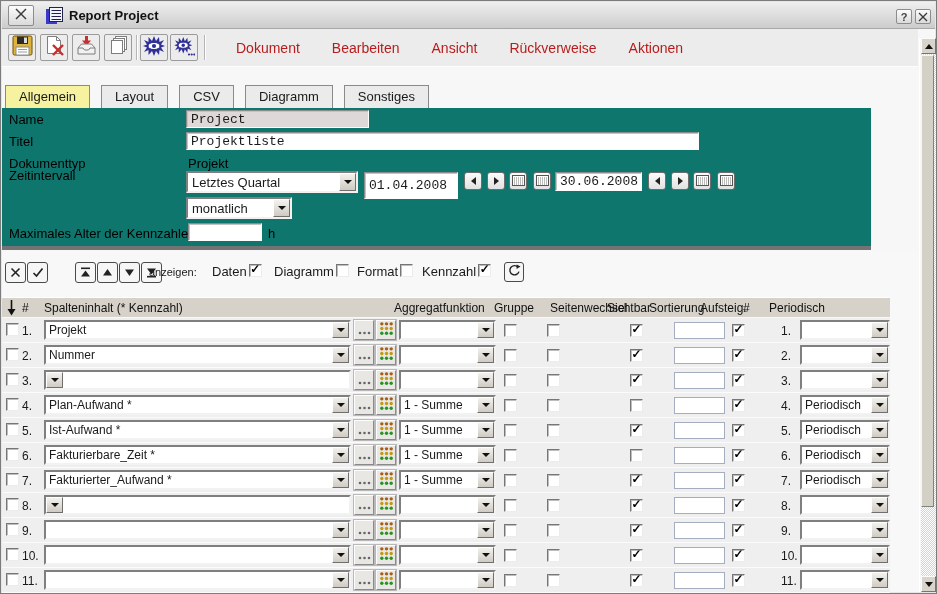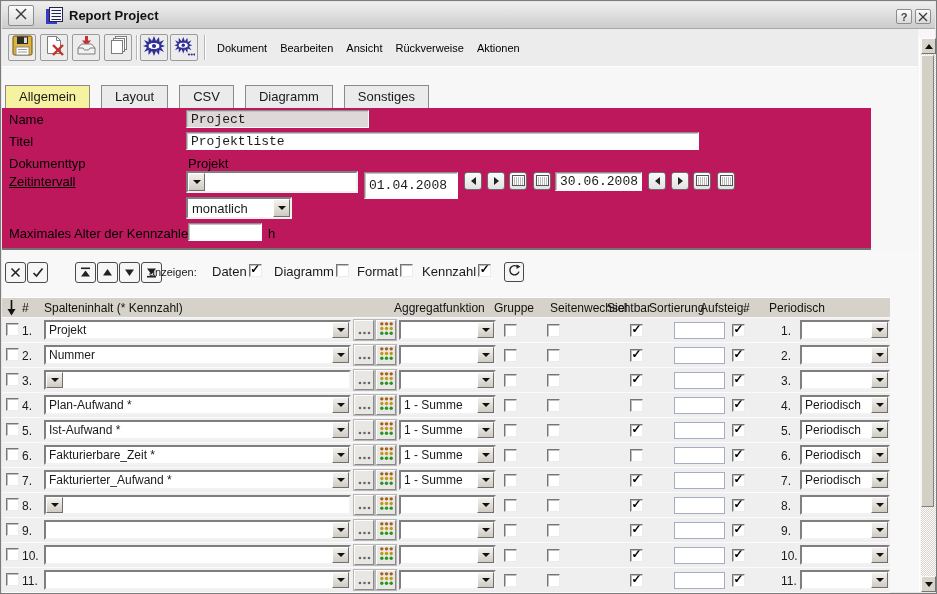--- a/index.html
+++ b/index.html
@@ -18,28 +18,28 @@
   .title-icon{position:absolute;left:43px;top:5px;width:19px;height:17px;}
   .title-text{position:absolute;left:67px;top:6px;font-size:13px;font-weight:bold;color:#111;}
   .btn-help{position:absolute;right:23px;top:7px;width:16px;height:15px;font-size:11px;font-weight:bold;color:#444;}
   .btn-close-small{position:absolute;right:4px;top:7px;width:16px;height:15px;}
   
   .toolbar{position:absolute;left:1px;top:28px;right:18px;height:38px;background:#ececec;border-bottom:1px solid #fdfdfd;}
   .tbtn{position:absolute;top:5px;width:28px;height:27px;background:#ececec;border:1px solid #9b9b9b;border-radius:2px;
     display:flex;align-items:center;justify-content:center;}
   .tsep{position:absolute;top:6px;width:1px;height:25px;background:#b5b5b5;box-shadow:1px 0 0 #fff;}
   .menubar{position:absolute;left:215px;top:0;height:38px;display:flex;align-items:center;gap:13px;}
-  .menu-item{color:#000000;font-size:11px;white-space:nowrap;cursor:default;}
+  .menu-item{color:#b91c1c;font-size:14px;white-space:nowrap;cursor:default;margin-left:19px;}
   
   .tabs{position:absolute;left:4px;top:84px;height:23px;display:flex;gap:9px;}
   .tab{height:23px;line-height:22px;padding:0 13px;font-size:13px;background:#ebebeb;
     border:1px solid #8a8a8a;border-bottom:none;margin-right:2px;white-space:nowrap;}
   .tab.active{background:#f6f2a0;}
   
-  .form-panel{position:absolute;left:1px;top:107px;width:869px;height:142px;background:#be185d;border-bottom:2px solid #737373;}
+  .form-panel{position:absolute;left:1px;top:107px;width:869px;height:142px;background:#0f766e;border-bottom:4px solid #737373;}
   .flabel{position:absolute;font-size:13px;color:#000;white-space:nowrap;}
   .field{position:absolute;font-size:13px;display:flex;align-items:center;padding:0 4px;white-space:nowrap;overflow:hidden;}
   .sunken{border:1px solid;border-color:#8b8b8b #fdfdfd #fdfdfd #8b8b8b;box-shadow:inset 1px 1px 0 #c9c0c0;font-family:Liberation Mono, monospace;}
   .f-ro{background:#ded8d8;}
   .f-white{background:#ffffff;}
   .combo{position:absolute;background:#fff;border:2px solid;border-color:#7f7f7f #f4f0f0 #f4f0f0 #7f7f7f;
     display:flex;align-items:stretch;}
   .combo .val{flex:1;font-size:13px;padding:1px 4px;display:flex;align-items:center;white-space:nowrap;overflow:hidden;}
   .dd-btn{width:17px;background:linear-gradient(#f4f2ee,#cfcbc2);border:1px solid;border-color:#fff #6f6f6f #6f6f6f #fff;
     display:flex;align-items:center;justify-content:center;}
@@ -238,22 +238,23 @@
     </div>
 
     <span class="flabel" style="left:7px;top:26px;">Titel</span>
     <div class="field sunken f-white" style="left:184px;top:24px;width:513px;height:18px;">
       <span>Projektliste</span>
     </div>
 
     <span class="flabel" style="left:7px;top:48px;">Dokumenttyp</span>
     <span class="flabel" style="left:186px;top:48px;">Projekt</span>
 
-    <span class="flabel" style="left:7px;top:66px;text-decoration:underline;">Zeitintervall</span>
+    <span class="flabel" style="left:7px;top:60px;">Zeitintervall</span>
     <div class="combo" style="left:184px;top:63px;width:172px;height:22px;">
+      <span class="val">Letztes Quartal</span>
       <span class="dd-btn">
           <span class="tri-down"></span>
         </span>
     </div>
     <div class="field sunken f-white" style="left:362px;top:64px;width:94px;height:27px;">
       <span>01.04.2008</span>
     </div>
     <div class="nav-btn" style="left:462px;top:64px;">
         <span class="tri-l"></span>
       </div>

